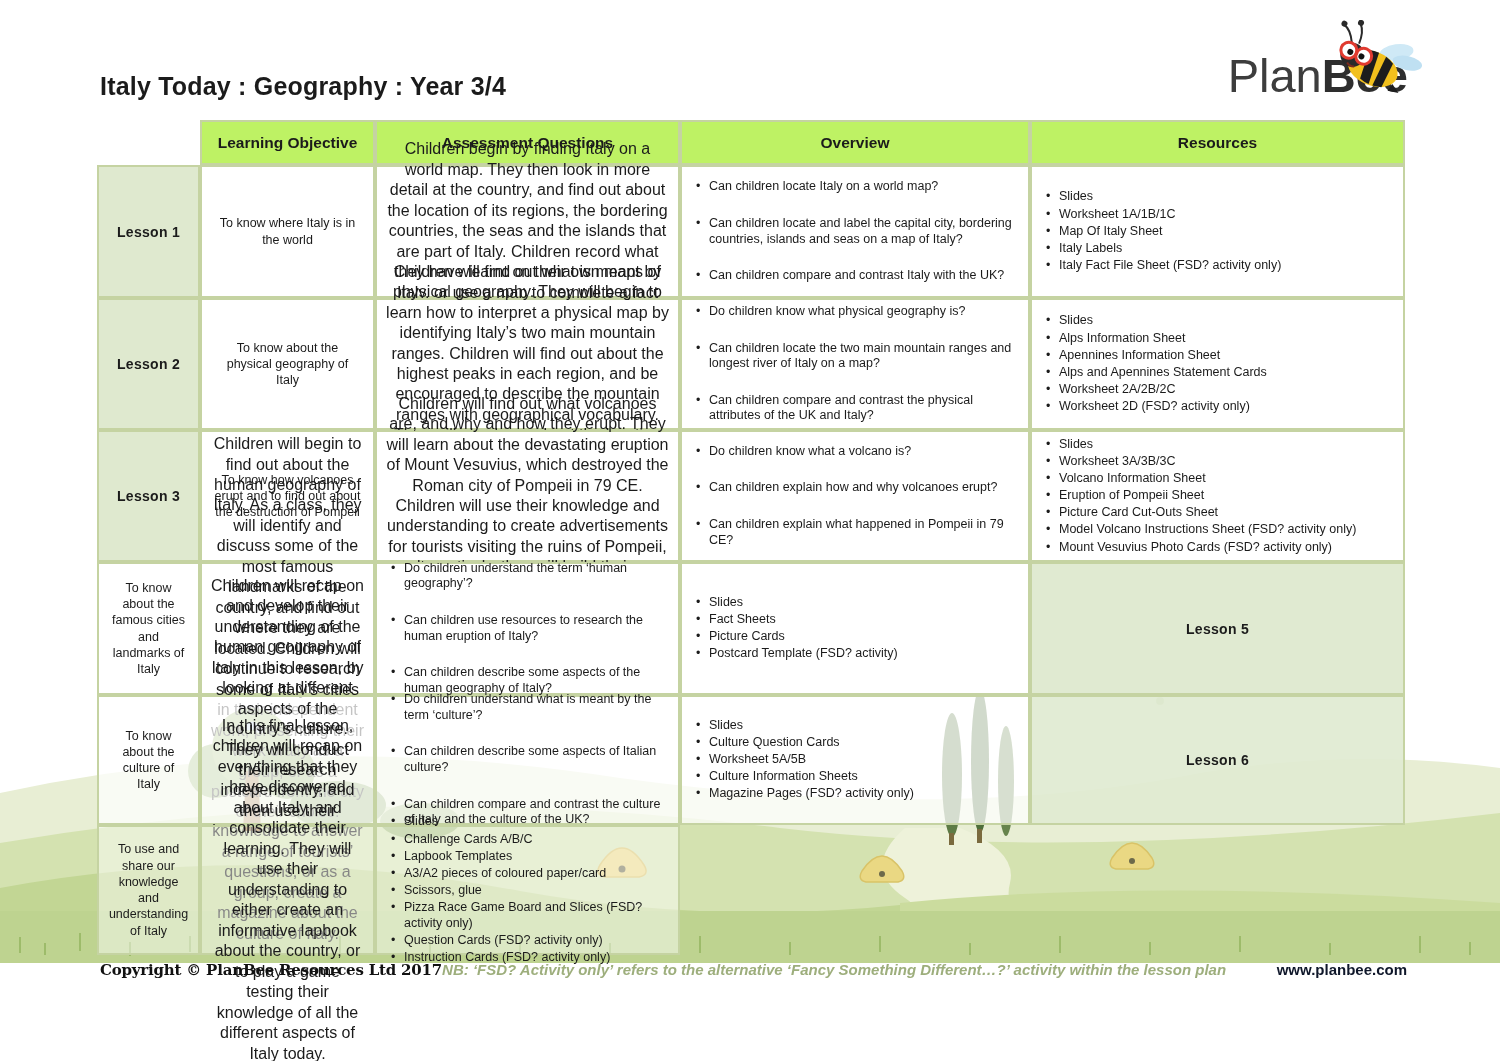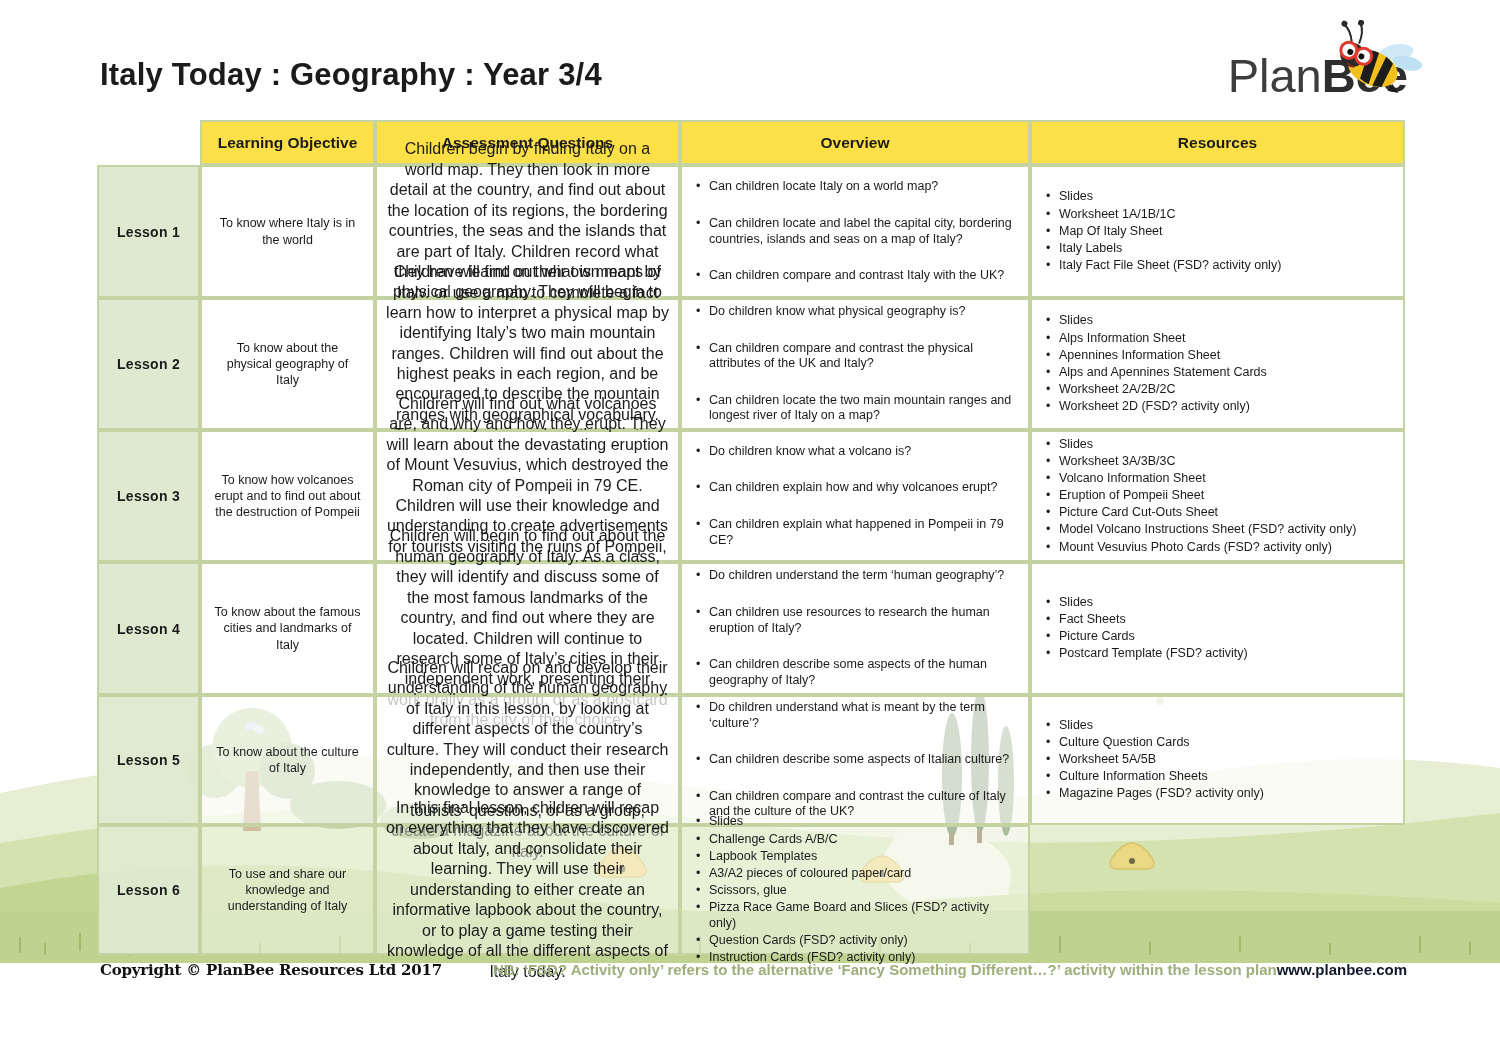--- a/index.html
+++ b/index.html
@@ -2,22 +2,22 @@
 <html><head>
 <meta charset="utf-8">
 <style>
   html,body{margin:0;padding:0;}
   body{
     width:1500px;height:1061px;position:relative;overflow:hidden;
     background:#ffffff;font-family:"Liberation Sans",sans-serif;color:#1b1b1b;
   }
   
   .page-title{
-    position:absolute;left:100px;top:57px;margin:0;
-    font-size:31px;font-weight:700;letter-spacing:.2px;color:#1b1b1b;
+    position:absolute;left:100px;top:72px;margin:0;
+    font-size:25px;font-weight:700;letter-spacing:.2px;color:#1b1b1b;
   }
   .logo{
     position:absolute;top:52px;right:92px;line-height:1;
     font-size:47px;color:#3d3d3d;white-space:nowrap;
   }
   .logo .plan{font-weight:400;}
   .logo .bee{font-weight:700;color:#2e2e2e;}
   .logo svg.bee-pic{position:absolute;top:-32px;right:-14px;}
   
   .landscape{position:absolute;left:0;top:653px;z-index:0;}
@@ -28,21 +28,21 @@
     grid-template-columns:103px 175px 305px 350px 375px;
     grid-template-rows:45px 133px 132px 132px 133px 130px 130px;
   }
   .cell{
     border:2px solid #c5d3a2;box-sizing:border-box;
     display:flex;flex-direction:column;justify-content:center;
     background:#ffffff;
   }
   .corner{border:none;background:transparent;}
   .hdr{
-    background:#fde047;align-items:center;text-align:center;
+    background:#bef264;align-items:center;text-align:center;
     font-size:15.5px;font-weight:700;
   }
   .lesson{
     background:#dfe9cf;align-items:center;text-align:center;
     font-size:14px;font-weight:700;letter-spacing:.3px;
   }
   .obj{
     text-align:center;font-size:12.5px;line-height:1.3;
     padding:6px 12px;align-items:center;
   }
@@ -63,21 +63,21 @@
   .r5w{background:rgba(255,255,255,0.74);}
   .r6w{background:rgba(255,255,255,0.47);}
   .r5g{background:rgba(223,233,207,0.97);}
   .r6g{background:rgba(224,234,209,0.92);}
   
   .footer{
     position:absolute;left:100px;right:93px;top:961px;z-index:2;
     display:flex;align-items:baseline;font-size:15px;
   }
   .copyright{font-family:"DejaVu Serif",serif;font-weight:700;letter-spacing:-0.2px;color:#111;}
-  .note{flex:1;text-align:right;font-weight:700;color:#9dae7c;}
+  .note{flex:1;text-align:left;font-weight:700;font-style:italic;color:#9dae7c;}
   .website{font-weight:700;color:#0f172a;}
 </style>
 </head>
 <body>
 
 <svg class="landscape" width="1500" height="310" viewBox="0 0 1500 310" aria-hidden="true">
   <path d="M0,140 Q300,75 620,125 Q950,170 1200,120 Q1350,95 1500,115 L1500,310 0,310 Z" fill="#e8eed4"></path>
   <path d="M0,190 Q380,125 780,175 Q1080,210 1500,160 L1500,310 0,310 Z" fill="#d4e2b0"></path>
 
   <path d="M905,175 Q860,215 905,245 Q950,275 870,310 L1060,310 Q1000,265 1010,230 Q1018,198 960,175 Z" fill="#eef2da"></path>
@@ -171,22 +171,22 @@
         <li>Italy Fact File Sheet (FSD? activity only)</li>
       </ul>
     </div>
 
   <div class="cell lesson">Lesson 2</div>
   <div class="cell obj">To know about the physical geography of Italy</div>
   <div class="cell ovw">Children will find out what is meant by physical geography. They will begin to learn how to interpret a physical map by identifying Italy’s two main mountain ranges. Children will find out about the highest peaks in each region, and be encouraged to describe the mountain ranges with geographical vocabulary. They will also learn about the location of the longest river in Italy, the Po.</div>
   <div class="cell blist q">
       <ul>
         <li>Do children know what physical geography is?</li>
+        <li>Can children locate the two main mountain ranges and longest river of Italy on a map?</li>
         <li>Can children compare and contrast the physical attributes of the UK and Italy?</li>
-        <li>Can children locate the two main mountain ranges and longest river of Italy on a map?</li>
       </ul>
     </div>
   <div class="cell blist res">
       <ul>
         <li>Slides</li>
         <li>Alps Information Sheet</li>
         <li>Apennines Information Sheet</li>
         <li>Alps and Apennines Statement Cards</li>
         <li>Worksheet 2A/2B/2C</li>
         <li>Worksheet 2D (FSD? activity only)</li>
@@ -208,21 +208,20 @@
         <li>Slides</li>
         <li>Worksheet 3A/3B/3C</li>
         <li>Volcano Information Sheet</li>
         <li>Eruption of Pompeii Sheet</li>
         <li>Picture Card Cut-Outs Sheet</li>
         <li>Model Volcano Instructions Sheet (FSD? activity only)</li>
         <li>Mount Vesuvius Photo Cards (FSD? activity only)</li>
       </ul>
     </div>
 
-  <div class="cell lesson">Lesson 4</div>
   <div class="cell obj">To know about the famous cities and landmarks of Italy</div>
   <div class="cell ovw">Children will begin to find out about the human geography of Italy. As a class, they will identify and discuss some of the most famous landmarks of the country, and find out where they are located. Children will continue to research some of Italy’s cities in their independent work, presenting their work orally as a group, or as a postcard from the city of their choice.</div>
   <div class="cell blist q">
       <ul>
         <li>Do children understand the term ‘human geography’?</li>
         <li>Can children use resources to research the human eruption of Italy?</li>
         <li>Can children describe some aspects of the human geography of Italy?</li>
       </ul>
     </div>
   <div class="cell blist res">

